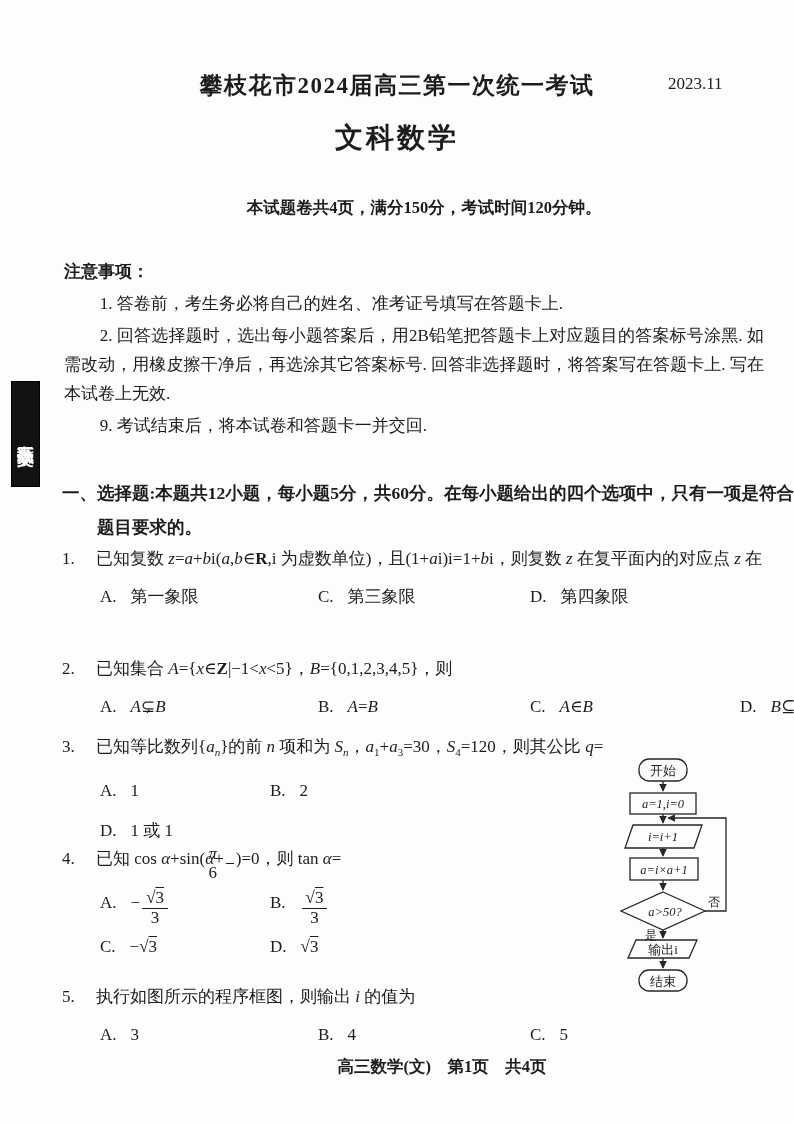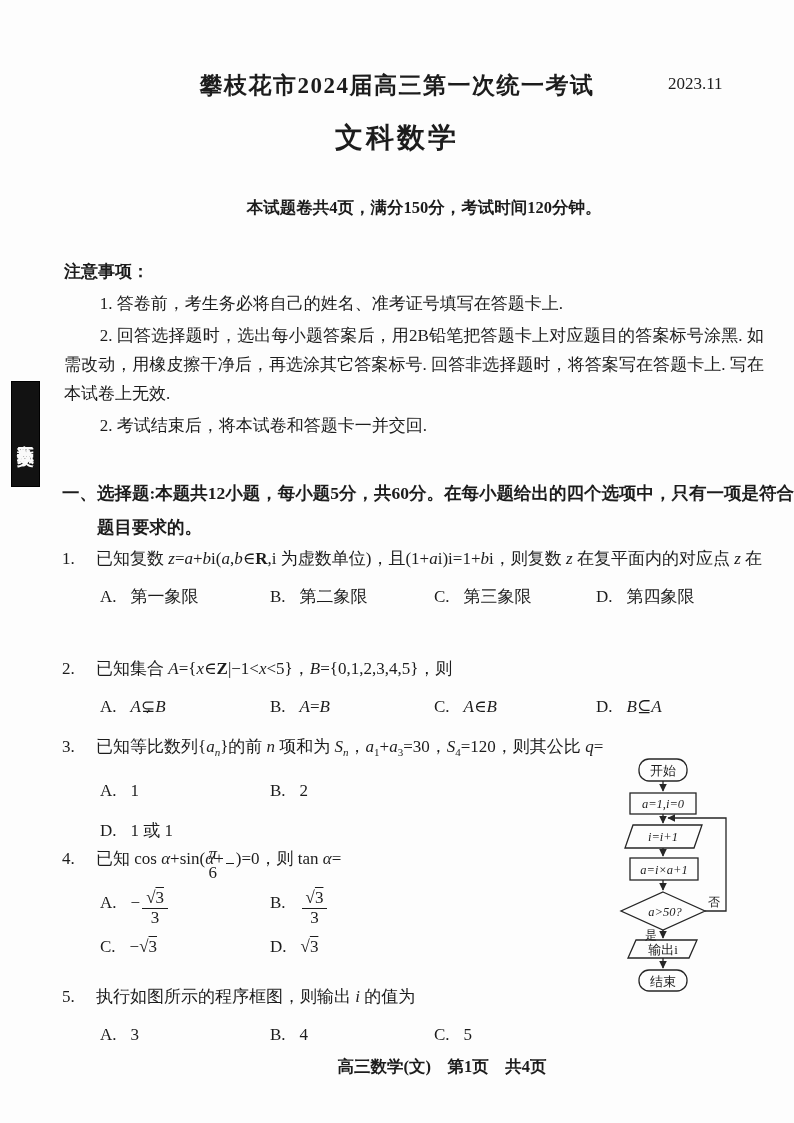--- a/index.html
+++ b/index.html
@@ -32,21 +32,21 @@
   
   .section-heading { position:absolute; left:62px; top:476px; width:708px;
     font-size:17.5px; font-weight:700; line-height:34px;
     padding-left:35px; text-indent:-35px; }
   
   .question { position:absolute; left:62px; width:700px; font-size:17px; }
   .q-narrow { width:545px; }
   .q-text { line-height:37px; padding-left:34px; text-indent:-34px; }
   .q-num { display:inline-block; width:34px; text-indent:0; }
   .opts { display:grid; margin-left:38px; line-height:40px; }
-  .cols4 { grid-template-columns:170px 164px 162px 1fr; }
+  .cols4 { grid-template-columns:170px 164px 162px 1fr;gap:48px; }
   .cols2 { grid-template-columns:170px 1fr; }
   .opt-label { margin-right:14px; }
   i { font-style:italic; }
   sub { font-size:11px; }
   .ol { text-decoration:overline; }
   .frac { display:inline-block; text-align:center; vertical-align:-0.85em; line-height:1.1;
     margin:0 2px; }
   .frac .num { display:block; border-bottom:1.3px solid #1c1c1c; padding:0 4px; }
   .frac .den { display:block; }
   
@@ -71,30 +71,29 @@
 
   <div class="exam-title">攀枝花市2024届高三第一次统一考试</div>
   <div class="exam-date">2023.11</div>
   <div class="exam-subject">文科数学</div>
   <div class="info-line">本试题卷共4页，满分150分，考试时间120分钟。</div>
 
   <div class="notice">
     <div class="notice-heading">注意事项：</div>
     <div class="notice-item">1. 答卷前，考生务必将自己的姓名、准考证号填写在答题卡上.</div>
     <div class="notice-item">2. 回答选择题时，选出每小题答案后，用2B铅笔把答题卡上对应题目的答案标号涂黑. 如需改动，用橡皮擦干净后，再选涂其它答案标号. 回答非选择题时，将答案写在答题卡上. 写在本试卷上无效.</div>
-    <div class="notice-item">2. 考试结束后，将本试卷和答题卡一并交回.</div>
+    <div class="notice-item">9. 考试结束后，将本试卷和答题卡一并交回.</div>
   </div>
 
   <div class="section-heading">一、选择题:本题共12小题，每小题5分，共60分。在每小题给出的四个选项中，只有一项是符合题目要求的。</div>
 
   <div class="question" style="top:540px">
     <div class="q-text"><span class="q-num">1.</span><span>已知复数 <i>z</i>=<i>a</i>+<i>b</i>i(<i>a</i>,<i>b</i>∈<b>R</b>,i 为虚数单位)，且(1+<i>a</i>i)i=1+<i>b</i>i，则复数 <i>z</i> 在复平面内的对应点 <i>z</i> 在</span></div>
     <div class="opts cols4">
       <span class="opt"><span class="opt-label">A.</span><span class="opt-val">第一象限</span></span>
-      <span class="opt"><span class="opt-label">B.</span><span class="opt-val">第二象限</span></span>
       <span class="opt"><span class="opt-label">C.</span><span class="opt-val">第三象限</span></span>
       <span class="opt"><span class="opt-label">D.</span><span class="opt-val">第四象限</span></span>
     </div>
   </div>
 
   <div class="question" style="top:650px">
     <div class="q-text"><span class="q-num">2.</span><span>已知集合 <i>A</i>={<i>x</i>∈<b>Z</b>|−1&lt;<i>x</i>&lt;5}，<i>B</i>={0,1,2,3,4,5}，则</span></div>
     <div class="opts cols4">
       <span class="opt"><span class="opt-label">A.</span><span class="opt-val"><i>A</i>⊊<i>B</i></span></span>
       <span class="opt"><span class="opt-label">B.</span><span class="opt-val"><i>A</i>=<i>B</i></span></span>

